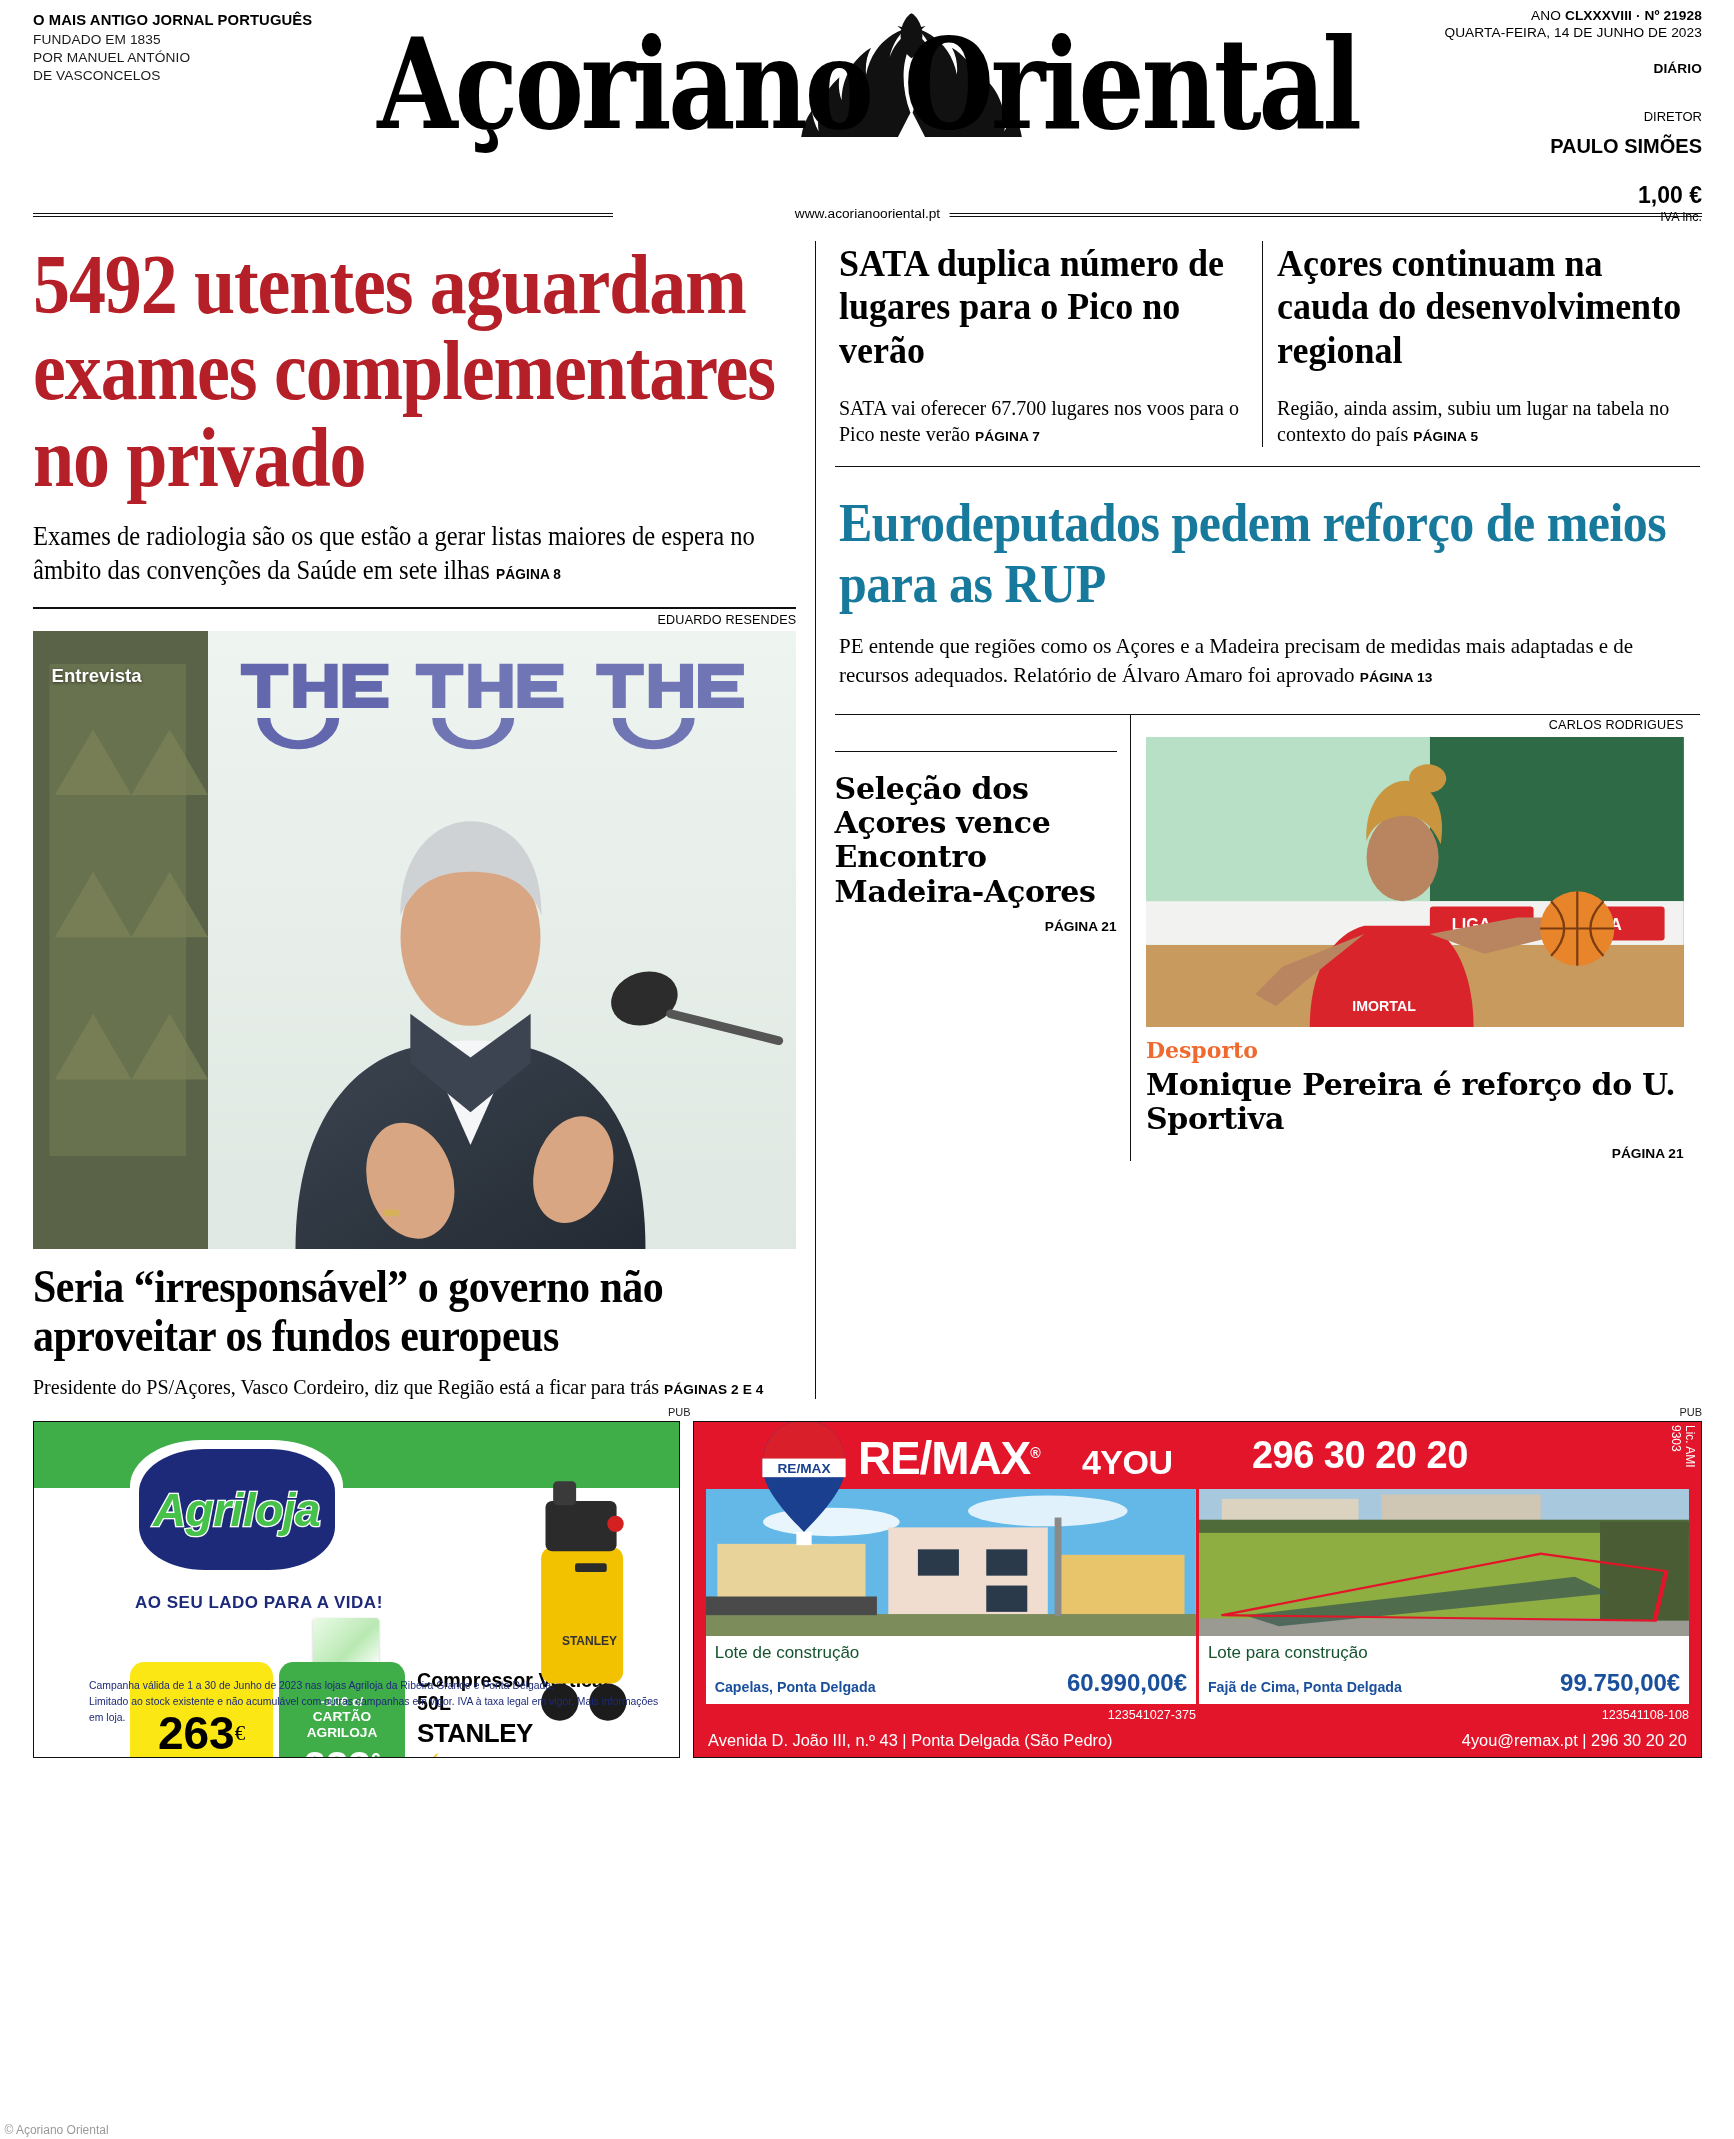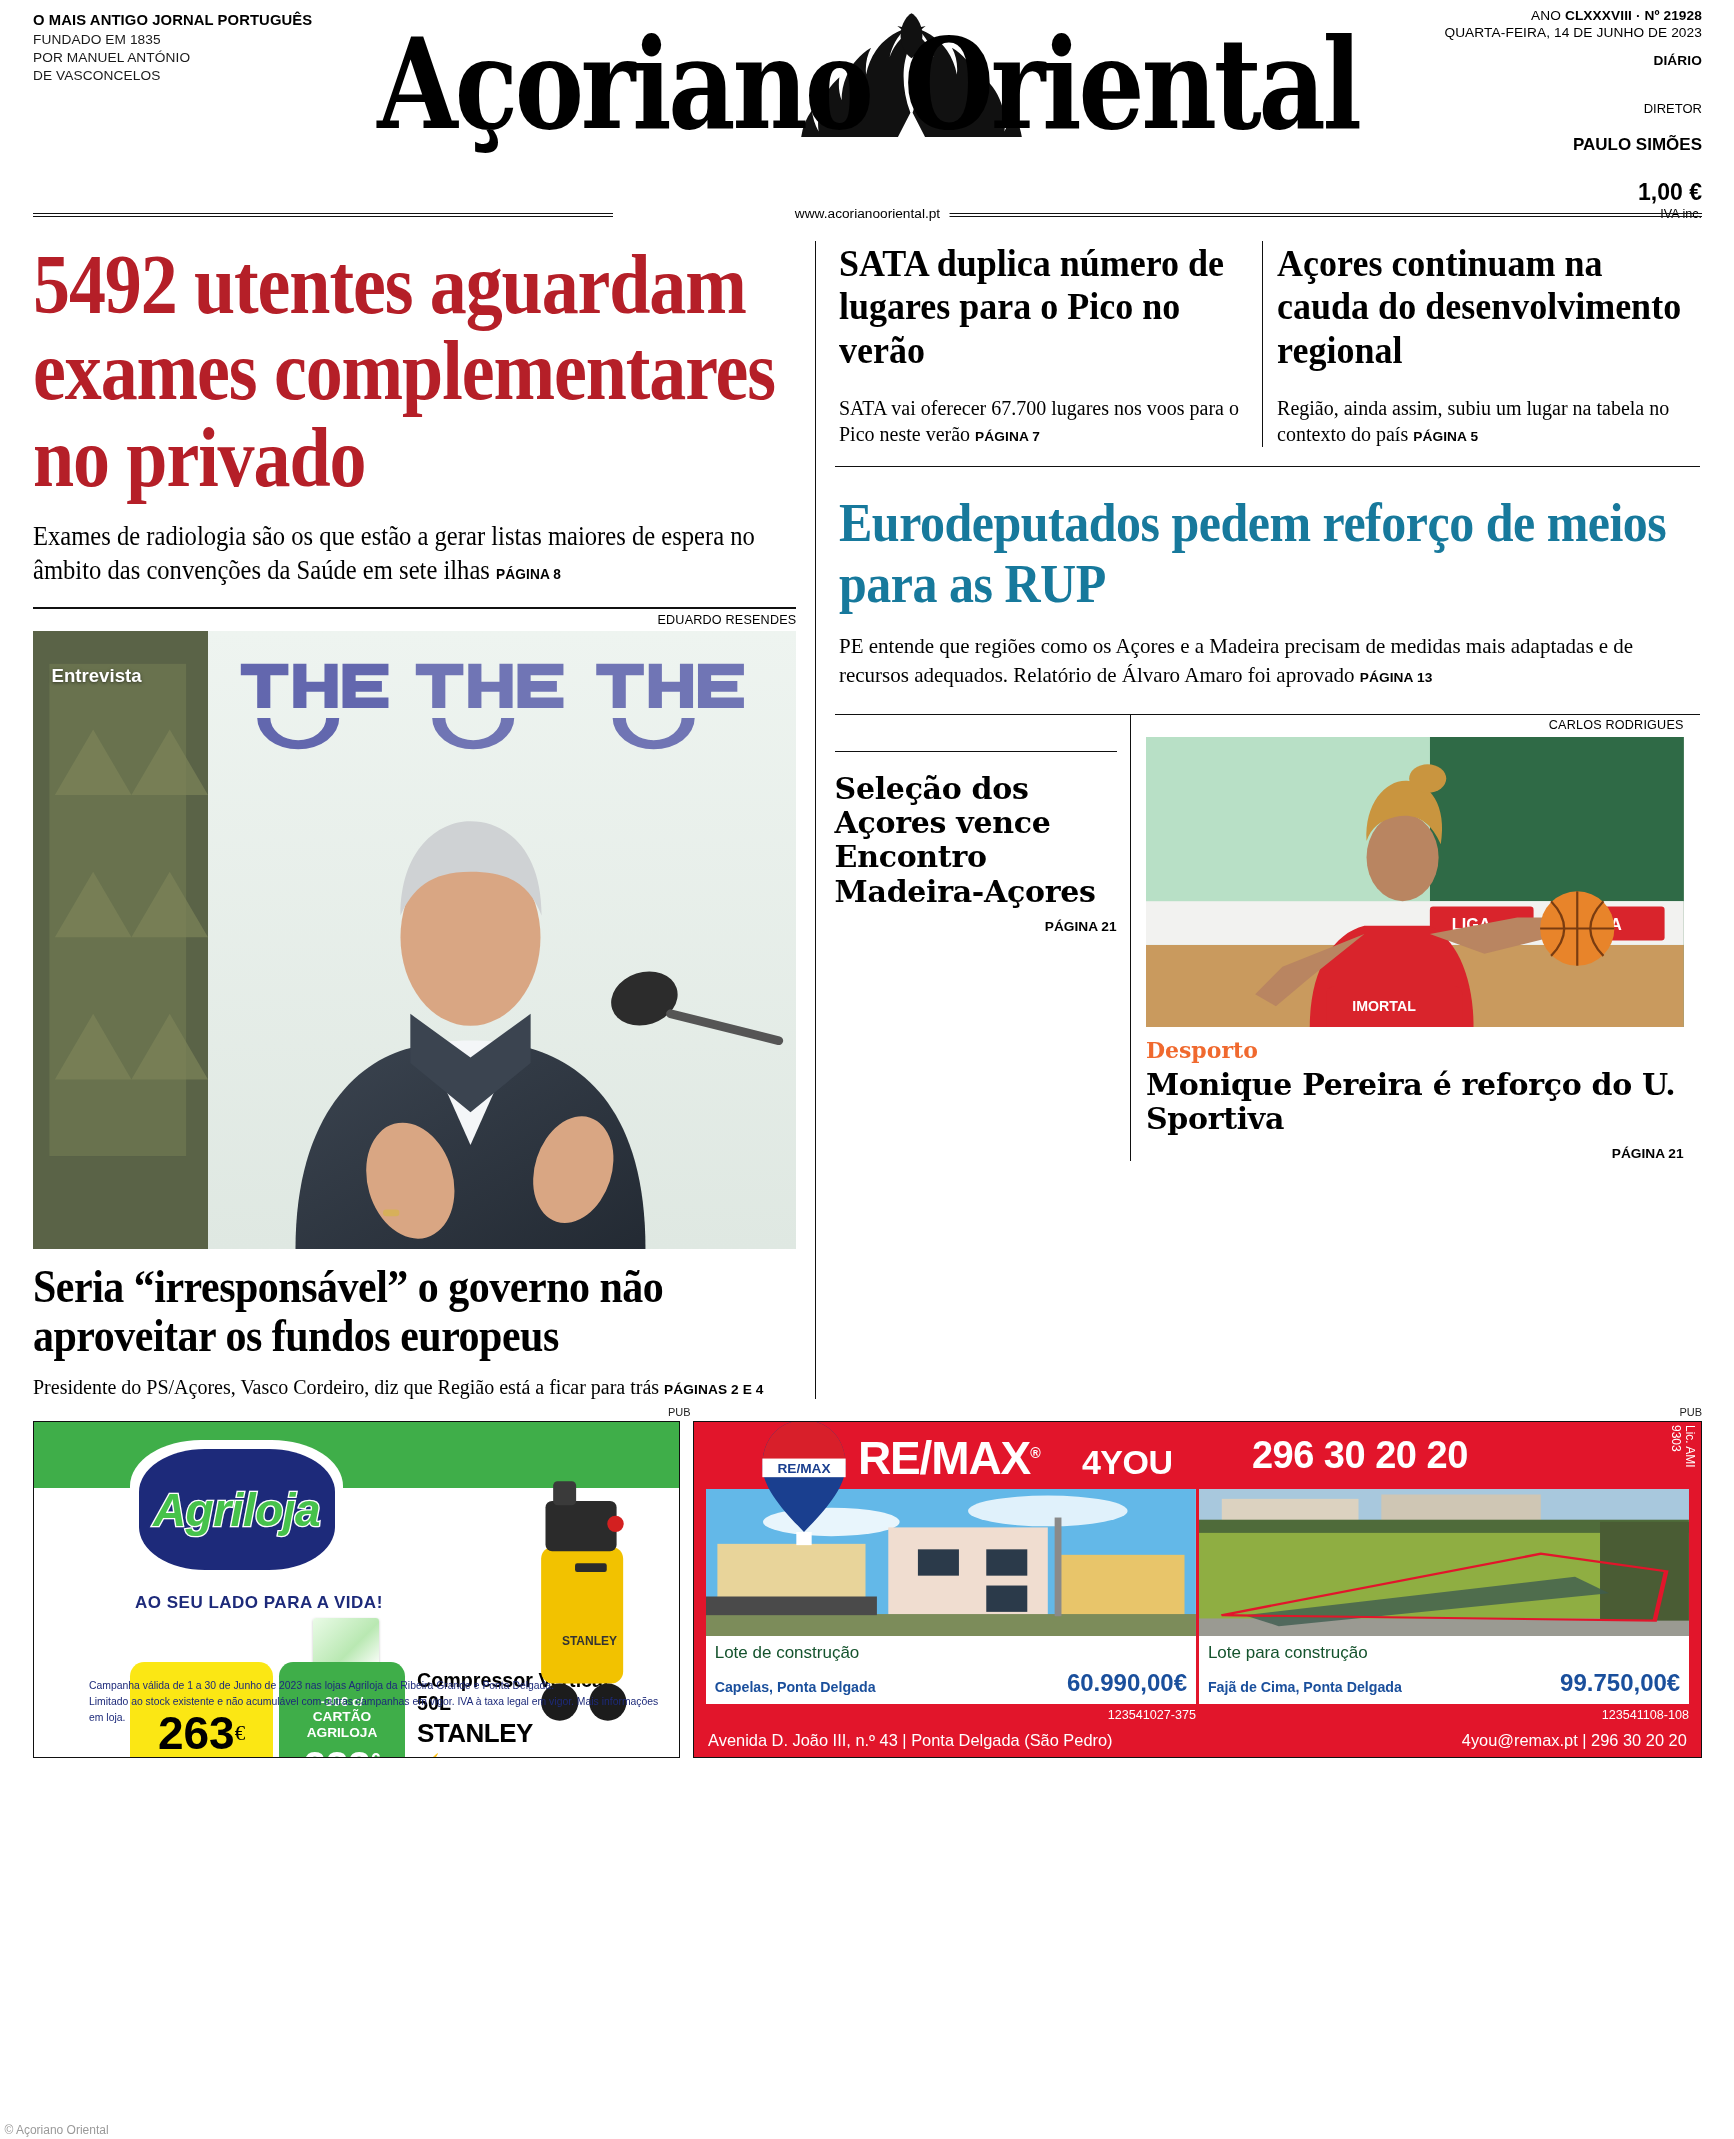--- a/index.html
+++ b/index.html
@@ -21,23 +21,23 @@
   }
   .mh-founded {
     font-family:"Liberation Sans", sans-serif;
     font-size:13.7px; line-height:1.30; text-transform:uppercase;
     letter-spacing:0.1px; margin-top:3.3px; color:#1a1a1a;
   }
   .mh-right { position:absolute; right:0; top:7.7px; text-align:right; width:416px; }
   .mh-ano { font-family:"Liberation Sans", sans-serif; font-size:13.7px; letter-spacing:0.1px; }
   .mh-ano b { font-weight:700; }
   .mh-date { font-family:"Liberation Sans", sans-serif; font-size:13.7px; letter-spacing:0.1px; margin-top:2.7px; }
-  .mh-diario { font-family:"Liberation Sans", sans-serif; font-size:13.7px; font-weight:700; letter-spacing:0.1px; margin-top:13px; }
+  .mh-diario { font-family:"Liberation Sans", sans-serif; font-size:13.7px; font-weight:700; letter-spacing:0.1px; margin-top:21px; }
   .mh-dir-label { font-family:"Liberation Sans", sans-serif; font-size:13px; margin-top:33px; }
-  .mh-dir-name { font-family:"Liberation Sans", sans-serif; font-size:17px; font-weight:700; margin-top:19px; }
+  .mh-dir-name { font-family:"Liberation Sans", sans-serif; font-size:20px; font-weight:700; margin-top:11px; }
   .mh-price { font-family:"Liberation Sans", sans-serif; font-size:23px; font-weight:700; margin-top:24px; }
   .mh-iva { font-family:"Liberation Sans", sans-serif; font-size:12.6px; margin-top:1.1px; }
 
   .mh-title-wrap {
     position:absolute; left:50%; transform:translateX(-50%);
     top:21px; width:1149px; text-align:center;
   }
   .mh-title {
     font-family:"DejaVu Serif", serif;
     font-weight:700; font-size:107px; line-height:1;

